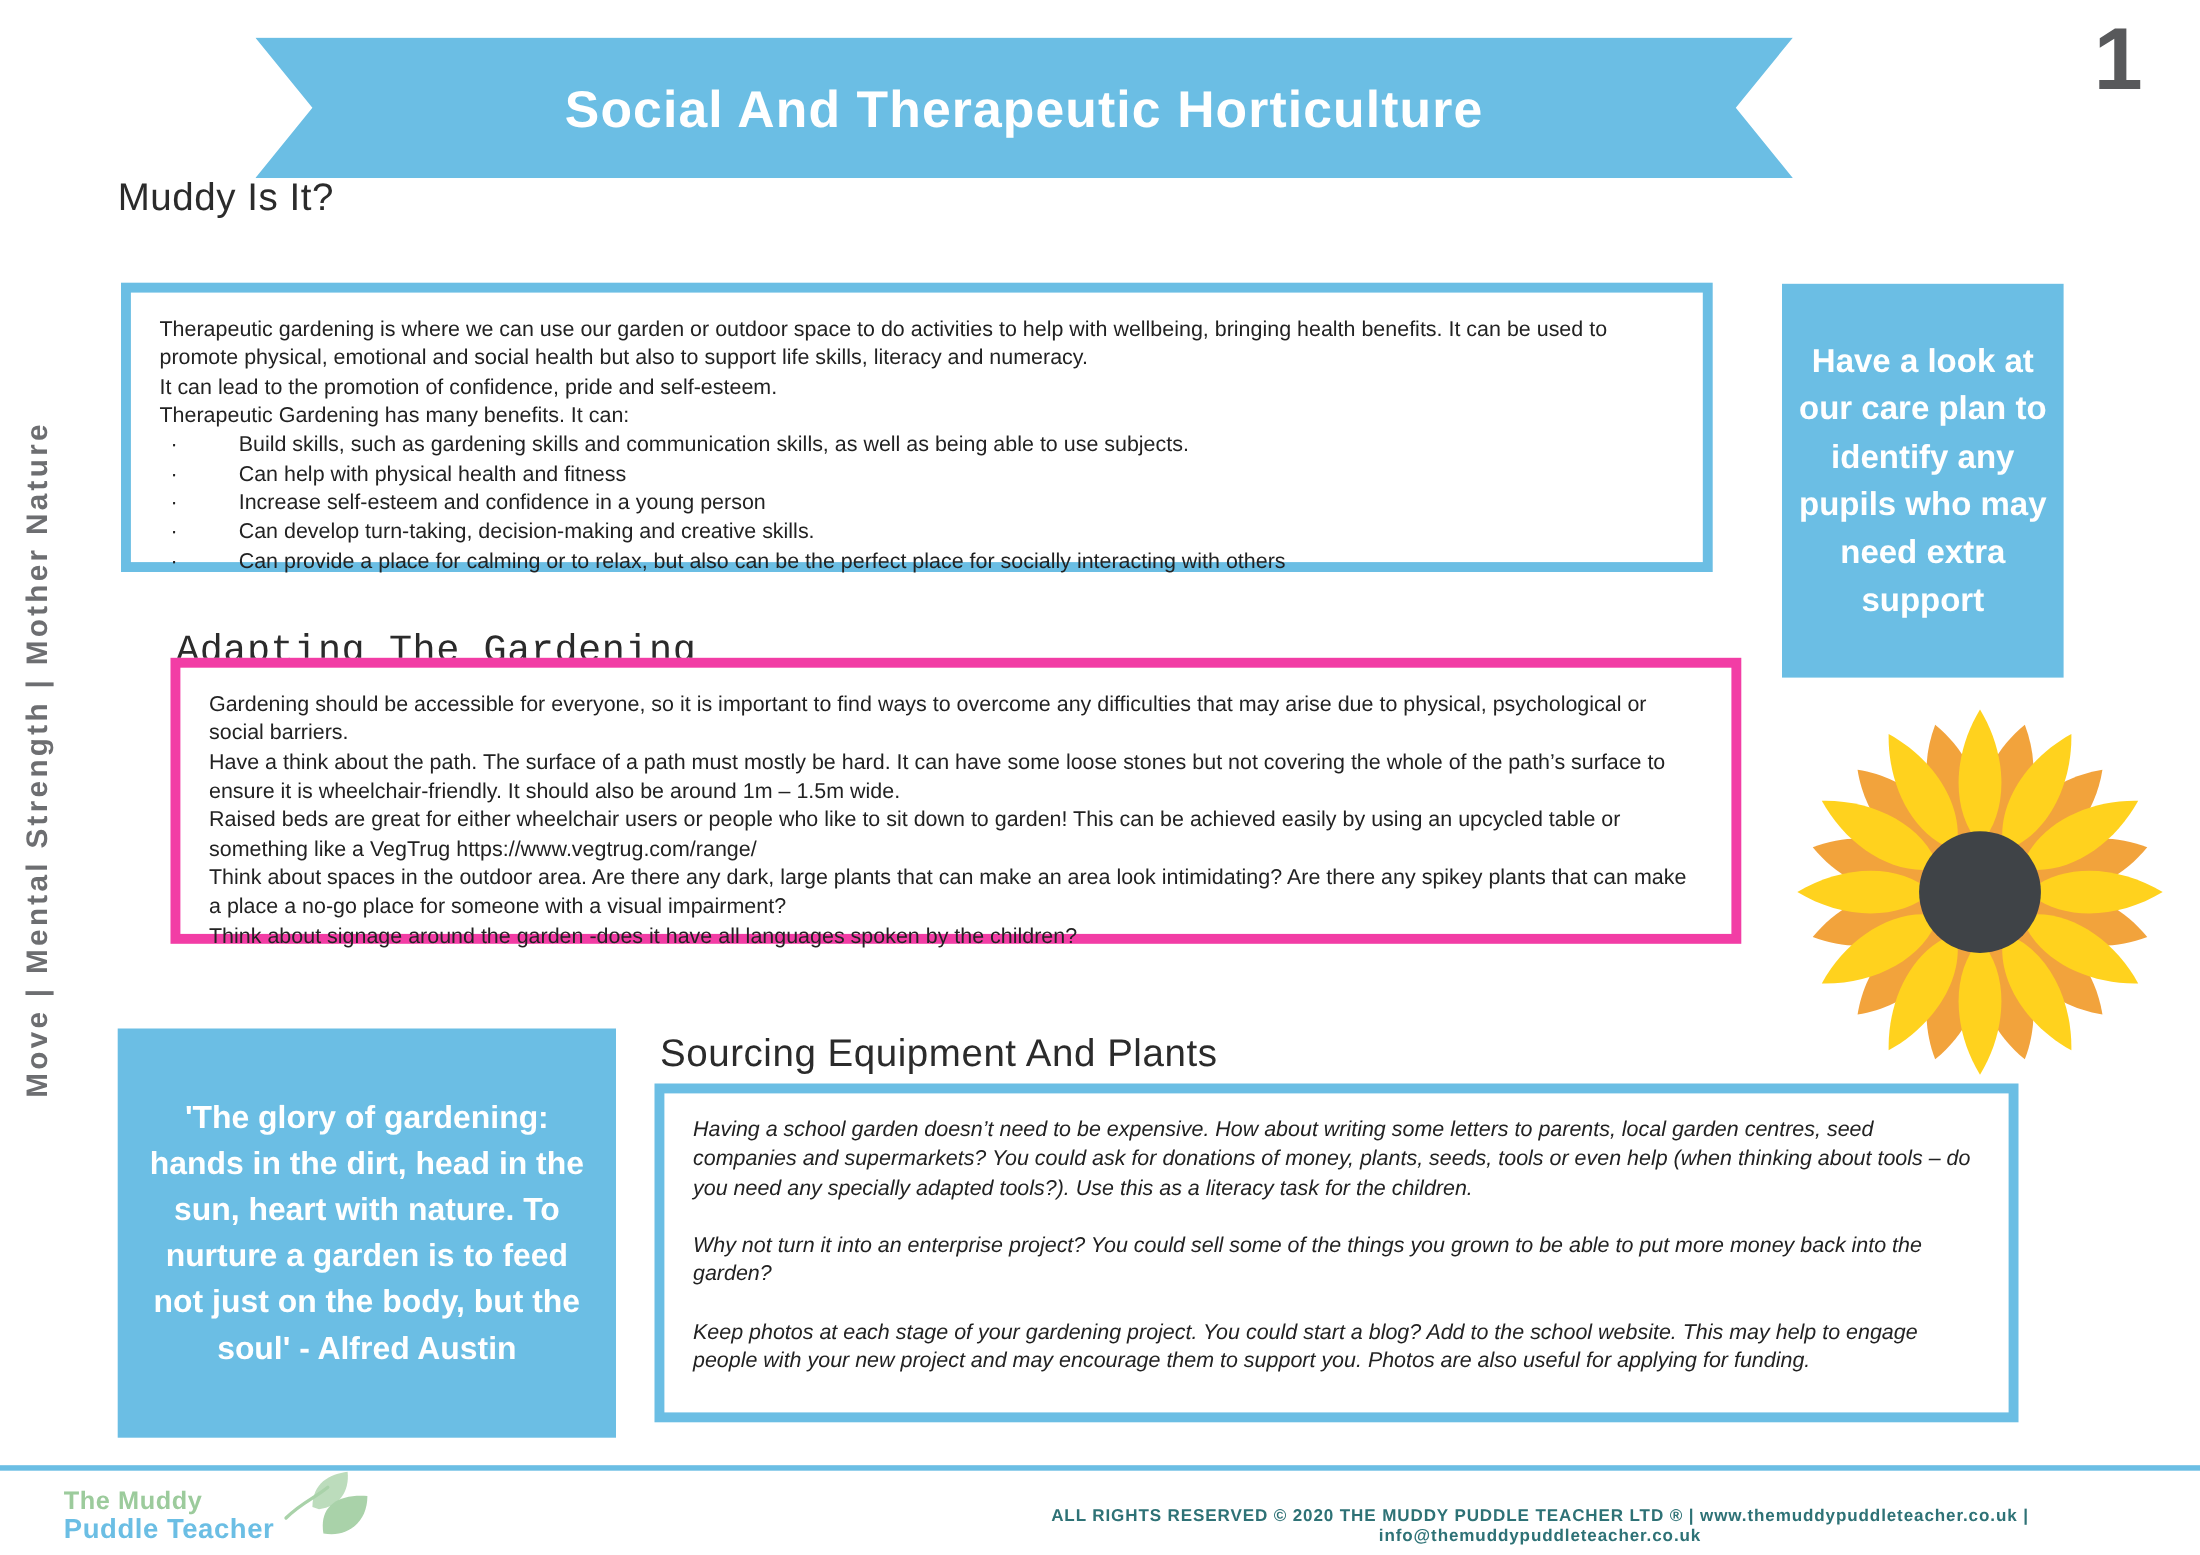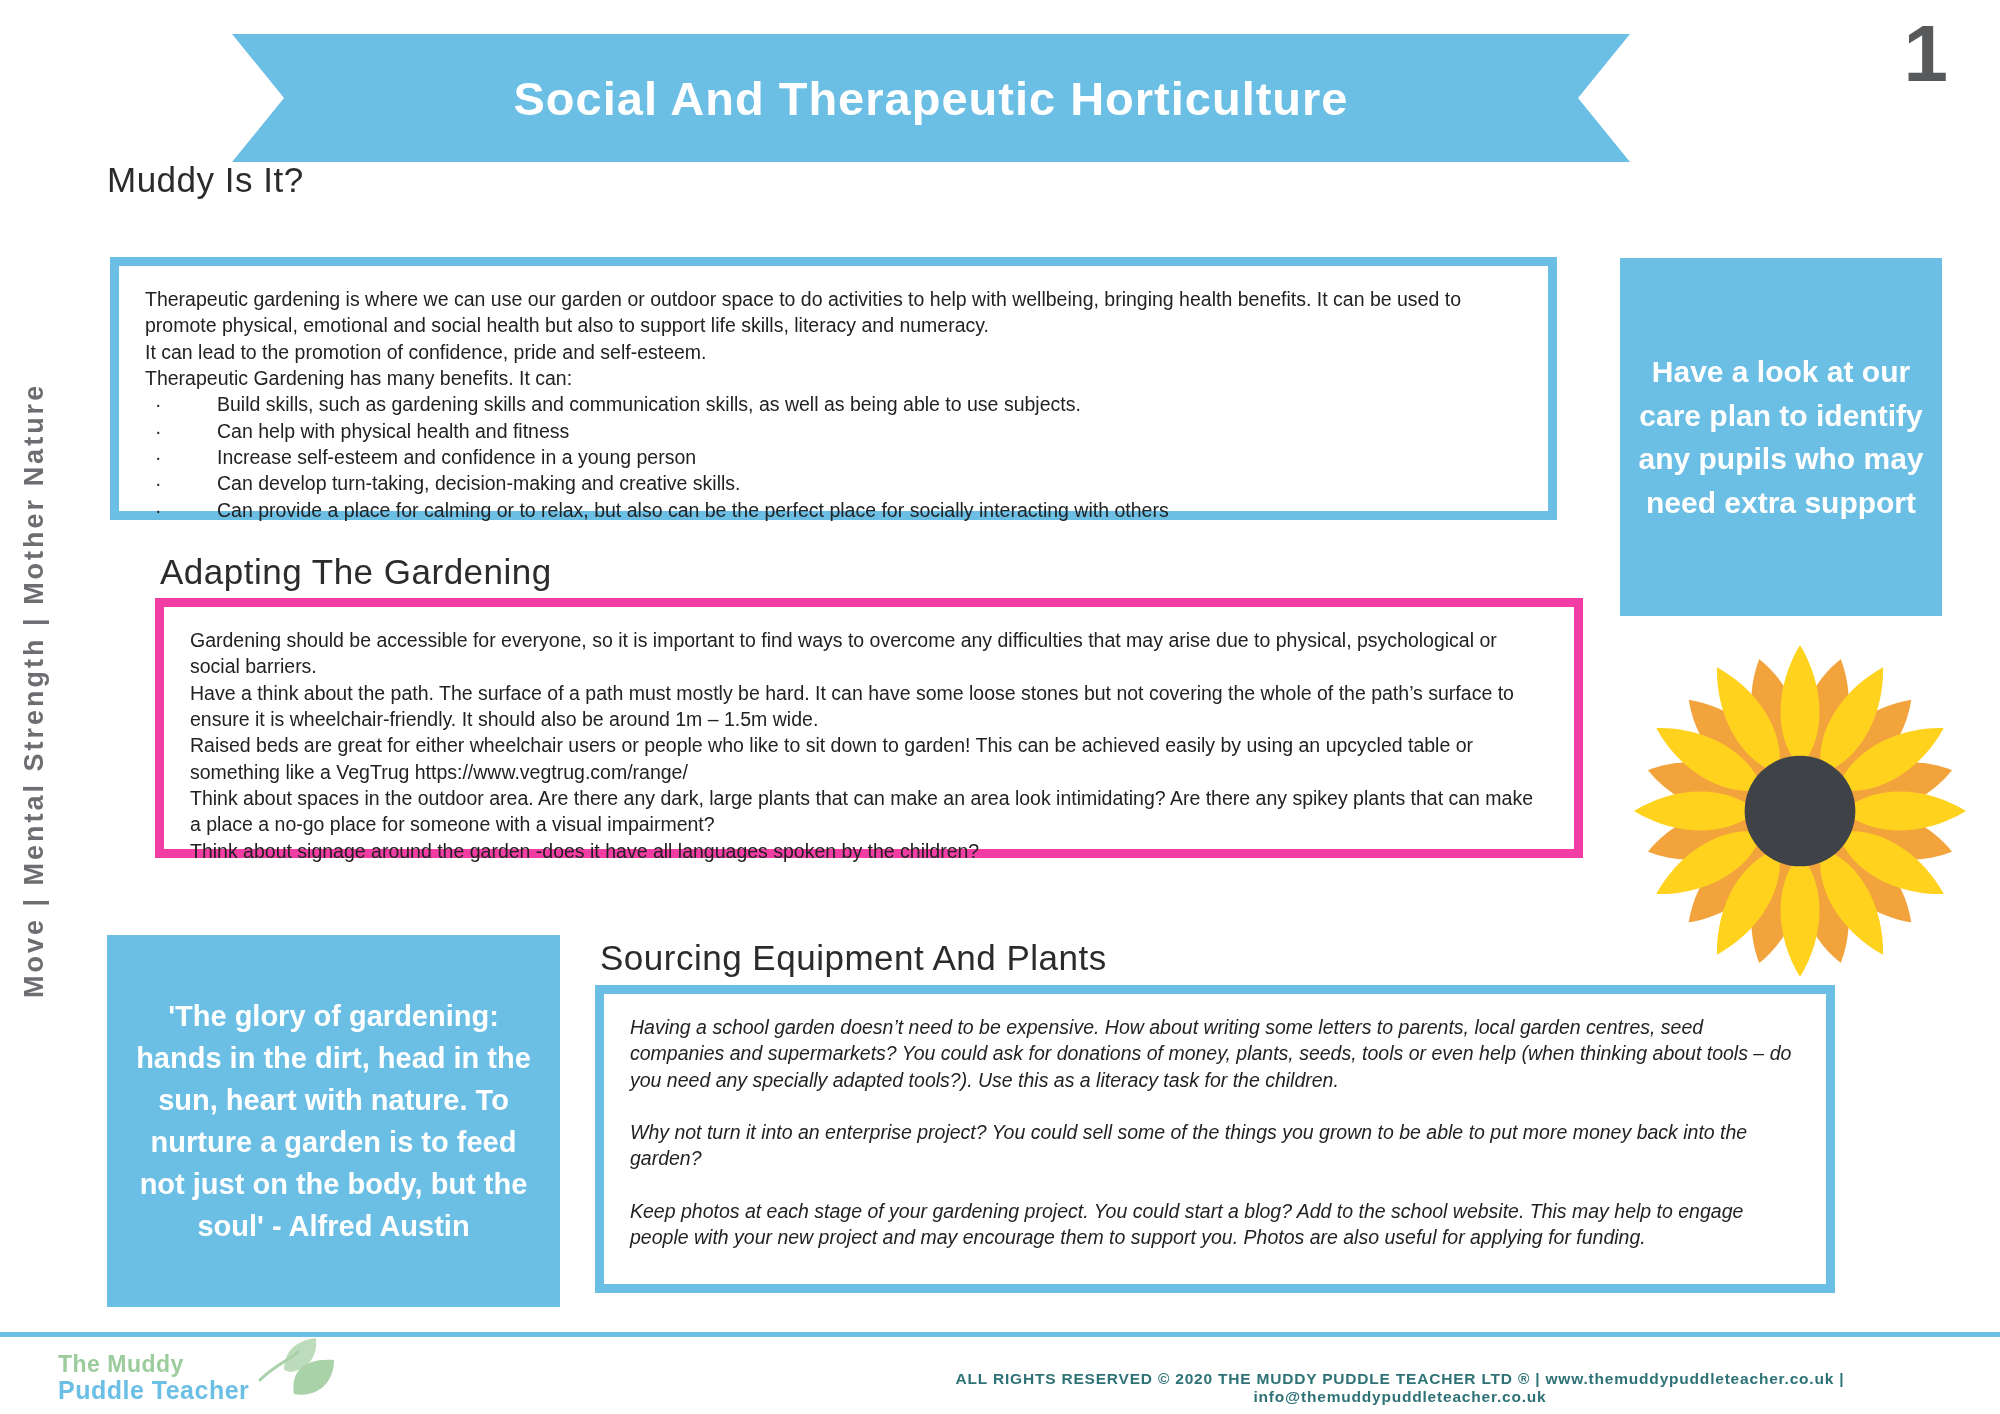--- a/index.html
+++ b/index.html
@@ -35,21 +35,21 @@
     display:flex; align-items:center; justify-content:center;
     font-size:27px; font-weight:700; color:#6d6e71; letter-spacing:3px;
     white-space:nowrap;
   }
 
   
   .section-heading {
     font-size:35px; font-weight:500; color:#2b2b2b; letter-spacing:0.5px;
   }
   .h-what { left:107px; top:160px; }
-  .h-adapt { left:160px; top:552px; }
+  .h-adapt { left:160px; top:572px;font-family:Liberation Mono, monospace; }
   .h-source { left:600px; top:938px; }
 
   
   .tbox {
     background:#ffffff;
     padding:20px 26px;
     font-size:19.5px; line-height:1.35; color:#222222;
   }
   .tbox p { margin:0; }
   .box-blue-1 { left:110px; top:257px; width:1447px; height:263px; border:9px solid #6bbee4; }
@@ -63,21 +63,21 @@
     width:72px; flex:0 0 72px; text-align:left; padding-left:10px;
   }
   .bullet-row .dot::before { content:"·"; }
 
   
   .callout {
     background:#6bbee4; color:#ffffff; font-weight:600;
     display:flex; align-items:center; justify-content:center; text-align:center;
   }
   .care-box {
-    left:1620px; top:258px; width:322px; height:358px;
+    left:1620px; top:258px; width:256px; height:358px;
     font-size:30px; line-height:1.45; padding:10px 14px;
   }
   .quote-box {
     left:107px; top:935px; width:453px; height:372px;
     font-size:29px; line-height:1.45; padding:8px 18px;
   }
 
   
   .sunflower { left:1622px; top:638px; width:356px; height:346px; }
 

